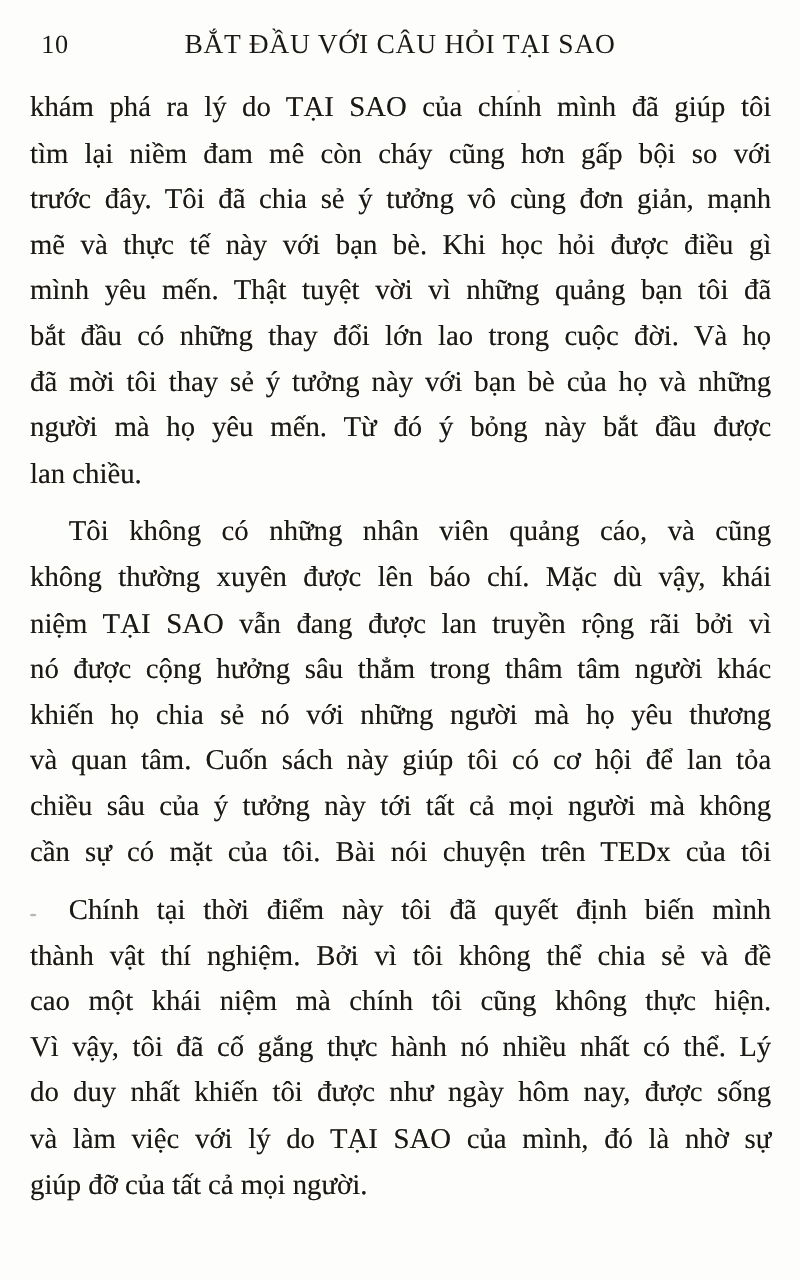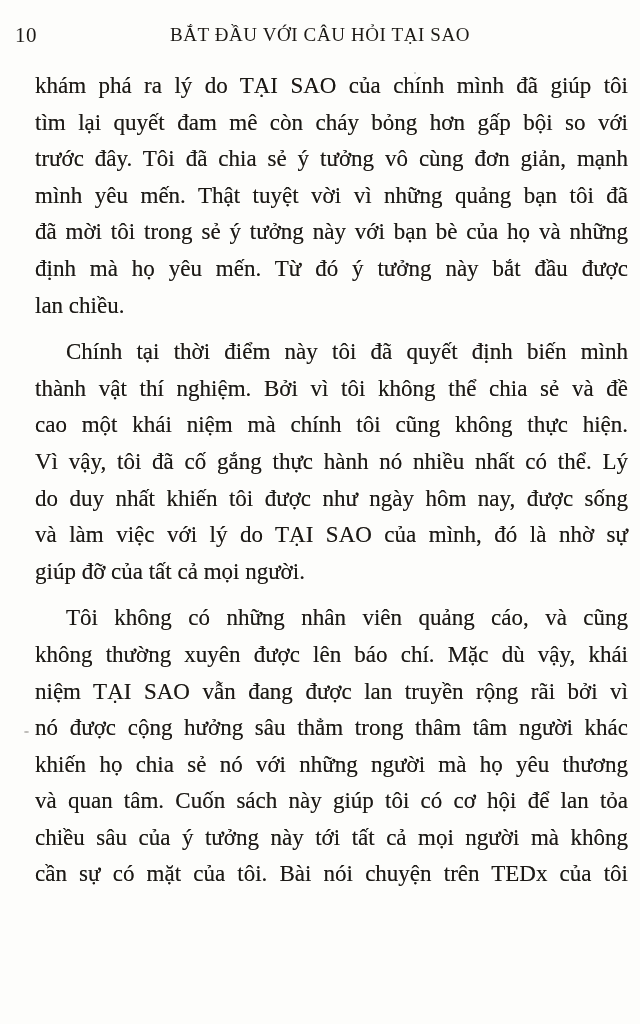--- a/index.html
+++ b/index.html
@@ -23,41 +23,41 @@
   
   .page-header {
     position: absolute;
     top: 22px;
     left: 0;
     width: 640px;
     height: 26px;
   }
   .page-number {
     position: absolute;
-    left: 15px;
+    left: 33px;
     top: 0;
     font-size: 21px;
     line-height: 26px;
     letter-spacing: 0.5px;
   }
   .running-head {
     position: absolute;
     left: 0;
     width: 640px;
     text-align: center;
-    font-size: 19px;
+    font-size: 22px;
     line-height: 26px;
     letter-spacing: 0.6px;
     white-space: nowrap;
   }
   
   .page-body {
     position: absolute;
     top: 68px;
-    left: 35px;
+    left: 24px;
     width: 593px;
   }
   .paragraph {
     margin: 0 0 10px 0;
   }
   .text-line {
     font-size: 23px;
     line-height: 36.6px;
     height: 36.6px;
     text-align: justify;
@@ -87,44 +87,46 @@
 <div class="scan-page">
 
   <div class="page-header">
     <span class="page-number">10</span>
     <span class="running-head">BẮT ĐẦU VỚI CÂU HỎI TẠI SAO</span>
   </div>
 
   <div class="page-body">
       <div class="paragraph">
         <div class="text-line">khám phá ra lý do TẠI SAO của chính mình đã giúp tôi</div>
-        <div class="text-line">tìm lại quyết đam mê còn cháy bỏng hơn gấp bội so với</div>
+        <div class="text-line">tìm lại niềm đam mê còn cháy cũng hơn gấp bội so với</div>
         <div class="text-line">trước đây. Tôi đã chia sẻ ý tưởng vô cùng đơn giản, mạnh</div>
+        <div class="text-line">mẽ và thực tế này với bạn bè. Khi học hỏi được điều gì</div>
         <div class="text-line">mình yêu mến. Thật tuyệt vời vì những quảng bạn tôi đã</div>
-        <div class="text-line">đã mời tôi trong sẻ ý tưởng này với bạn bè của họ và những</div>
-        <div class="text-line">định mà họ yêu mến. Từ đó ý tưởng này bắt đầu được</div>
+        <div class="text-line">bắt đầu có những thay đổi lớn lao trong cuộc đời. Và họ</div>
+        <div class="text-line">đã mời tôi thay sẻ ý tưởng này với bạn bè của họ và những</div>
+        <div class="text-line">người mà họ yêu mến. Từ đó ý bỏng này bắt đầu được</div>
         <div class="text-line last-free">lan chiều.</div>
-      </div>
-      <div class="paragraph">
-        <div class="text-line indented">Chính tại thời điểm này tôi đã quyết định biến mình</div>
-        <div class="text-line">thành vật thí nghiệm. Bởi vì tôi không thể chia sẻ và đề</div>
-        <div class="text-line">cao một khái niệm mà chính tôi cũng không thực hiện.</div>
-        <div class="text-line">Vì vậy, tôi đã cố gắng thực hành nó nhiều nhất có thể. Lý</div>
-        <div class="text-line">do duy nhất khiến tôi được như ngày hôm nay, được sống</div>
-        <div class="text-line">và làm việc với lý do TẠI SAO của mình, đó là nhờ sự</div>
-        <div class="text-line last-free">giúp đỡ của tất cả mọi người.</div>
       </div>
       <div class="paragraph">
         <div class="text-line indented">Tôi không có những nhân viên quảng cáo, và cũng</div>
         <div class="text-line">không thường xuyên được lên báo chí. Mặc dù vậy, khái</div>
         <div class="text-line">niệm TẠI SAO vẫn đang được lan truyền rộng rãi bởi vì</div>
         <div class="text-line">nó được cộng hưởng sâu thẳm trong thâm tâm người khác</div>
         <div class="text-line">khiến họ chia sẻ nó với những người mà họ yêu thương</div>
         <div class="text-line">và quan tâm. Cuốn sách này giúp tôi có cơ hội để lan tỏa</div>
         <div class="text-line">chiều sâu của ý tưởng này tới tất cả mọi người mà không</div>
         <div class="text-line">cần sự có mặt của tôi. Bài nói chuyện trên TEDx của tôi</div>
       </div>
+      <div class="paragraph">
+        <div class="text-line indented">Chính tại thời điểm này tôi đã quyết định biến mình</div>
+        <div class="text-line">thành vật thí nghiệm. Bởi vì tôi không thể chia sẻ và đề</div>
+        <div class="text-line">cao một khái niệm mà chính tôi cũng không thực hiện.</div>
+        <div class="text-line">Vì vậy, tôi đã cố gắng thực hành nó nhiều nhất có thể. Lý</div>
+        <div class="text-line">do duy nhất khiến tôi được như ngày hôm nay, được sống</div>
+        <div class="text-line">và làm việc với lý do TẠI SAO của mình, đó là nhờ sự</div>
+        <div class="text-line last-free">giúp đỡ của tất cả mọi người.</div>
+      </div>
     </div>
 
   <div class="speck speck-1"></div>
   <div class="speck speck-2"></div>
 
 </div>
 
 </body></html>

